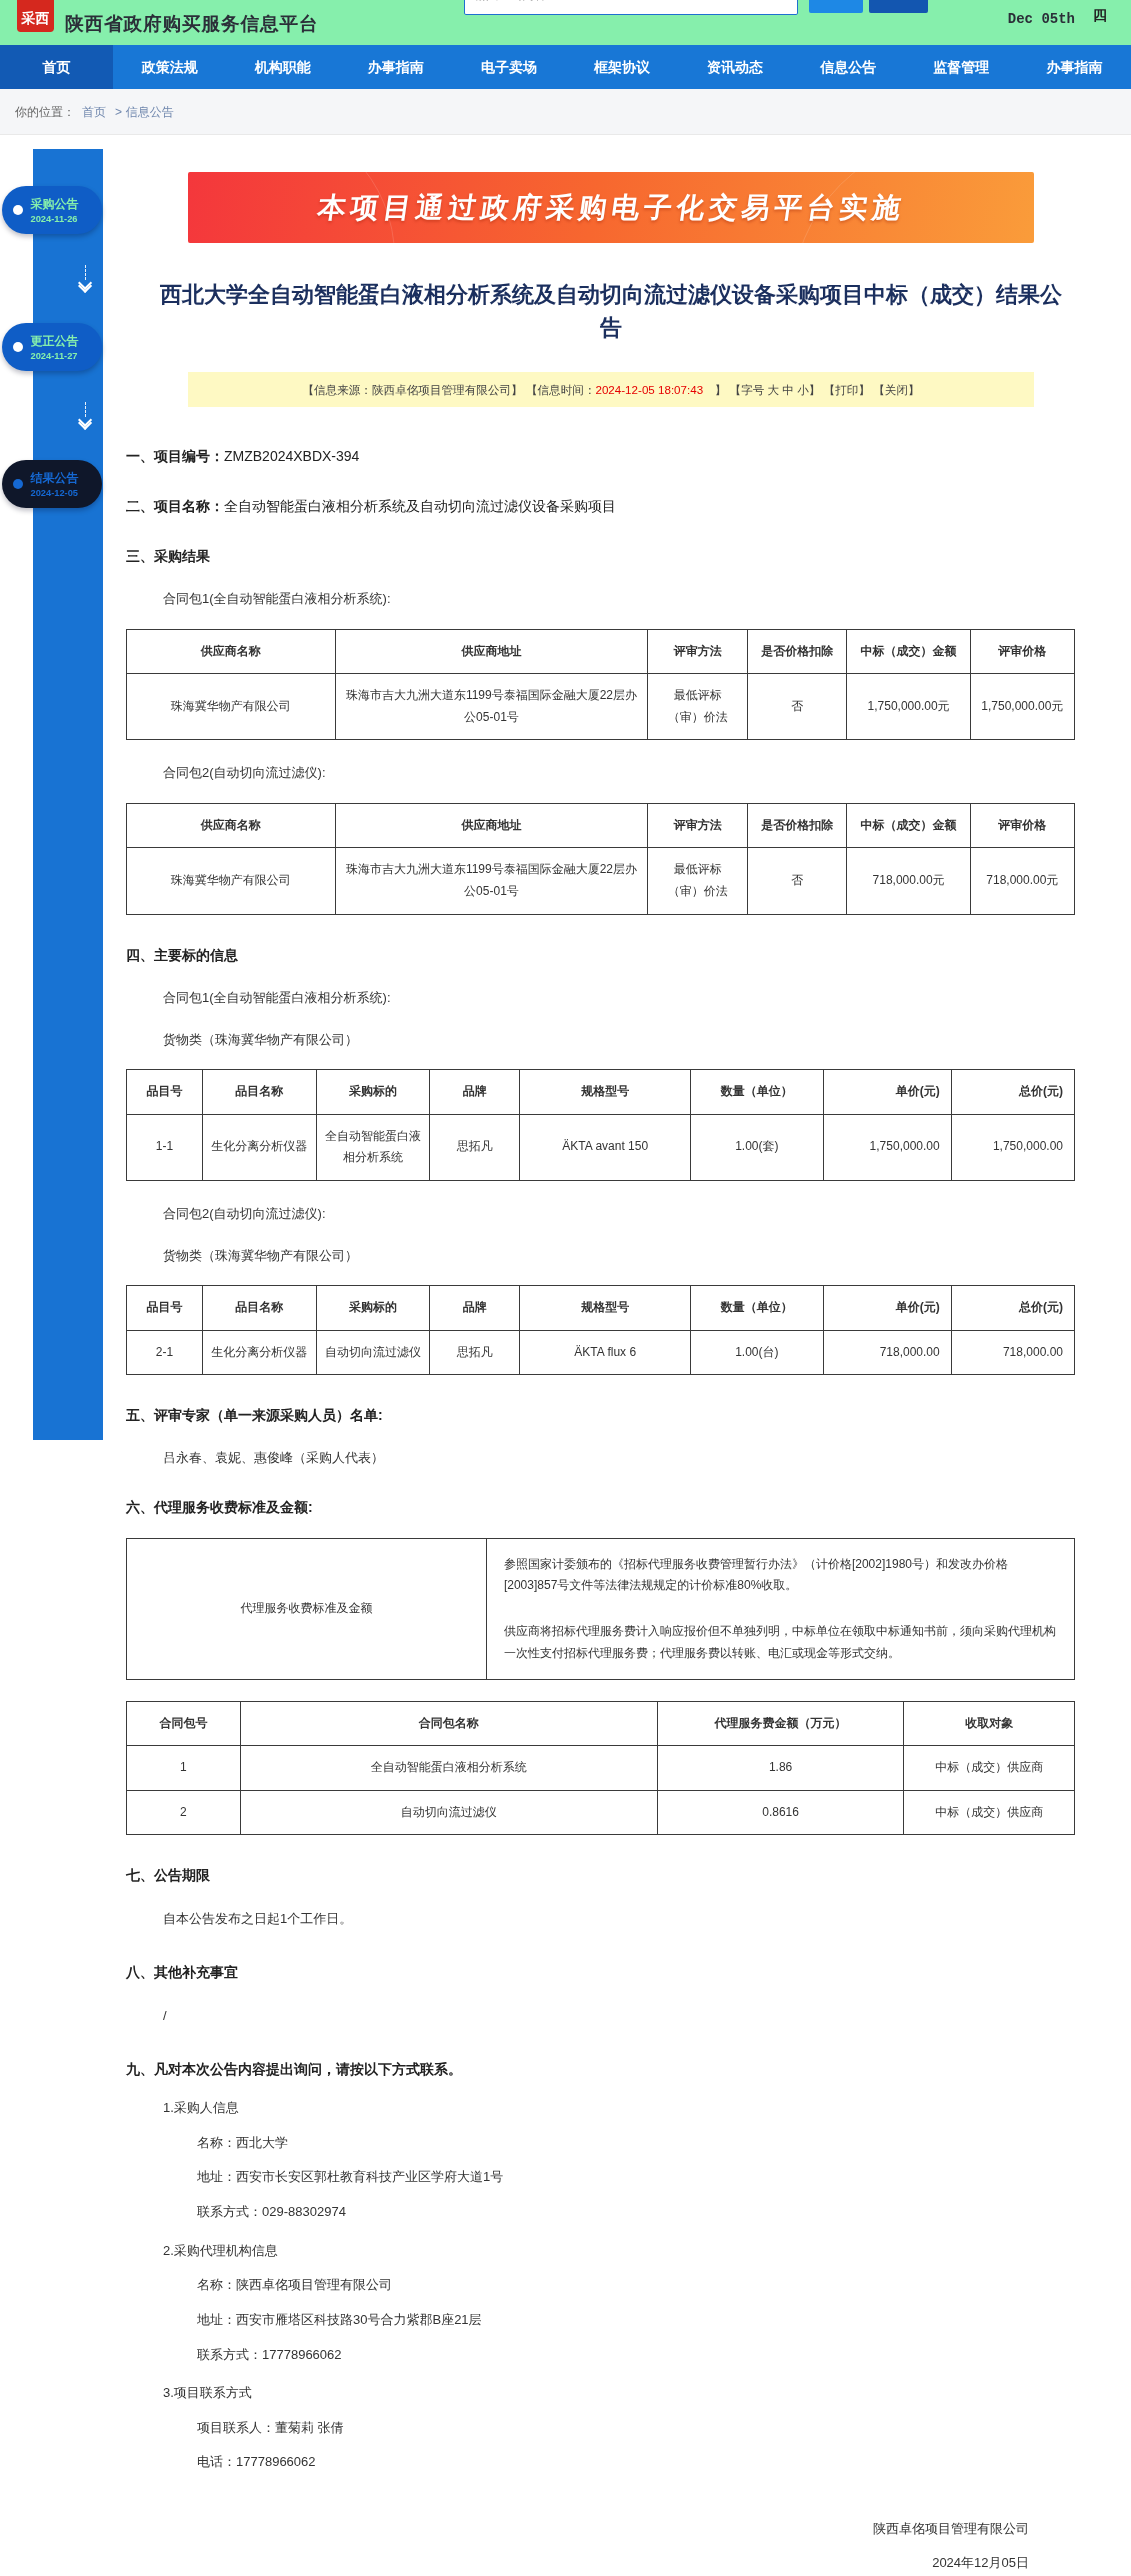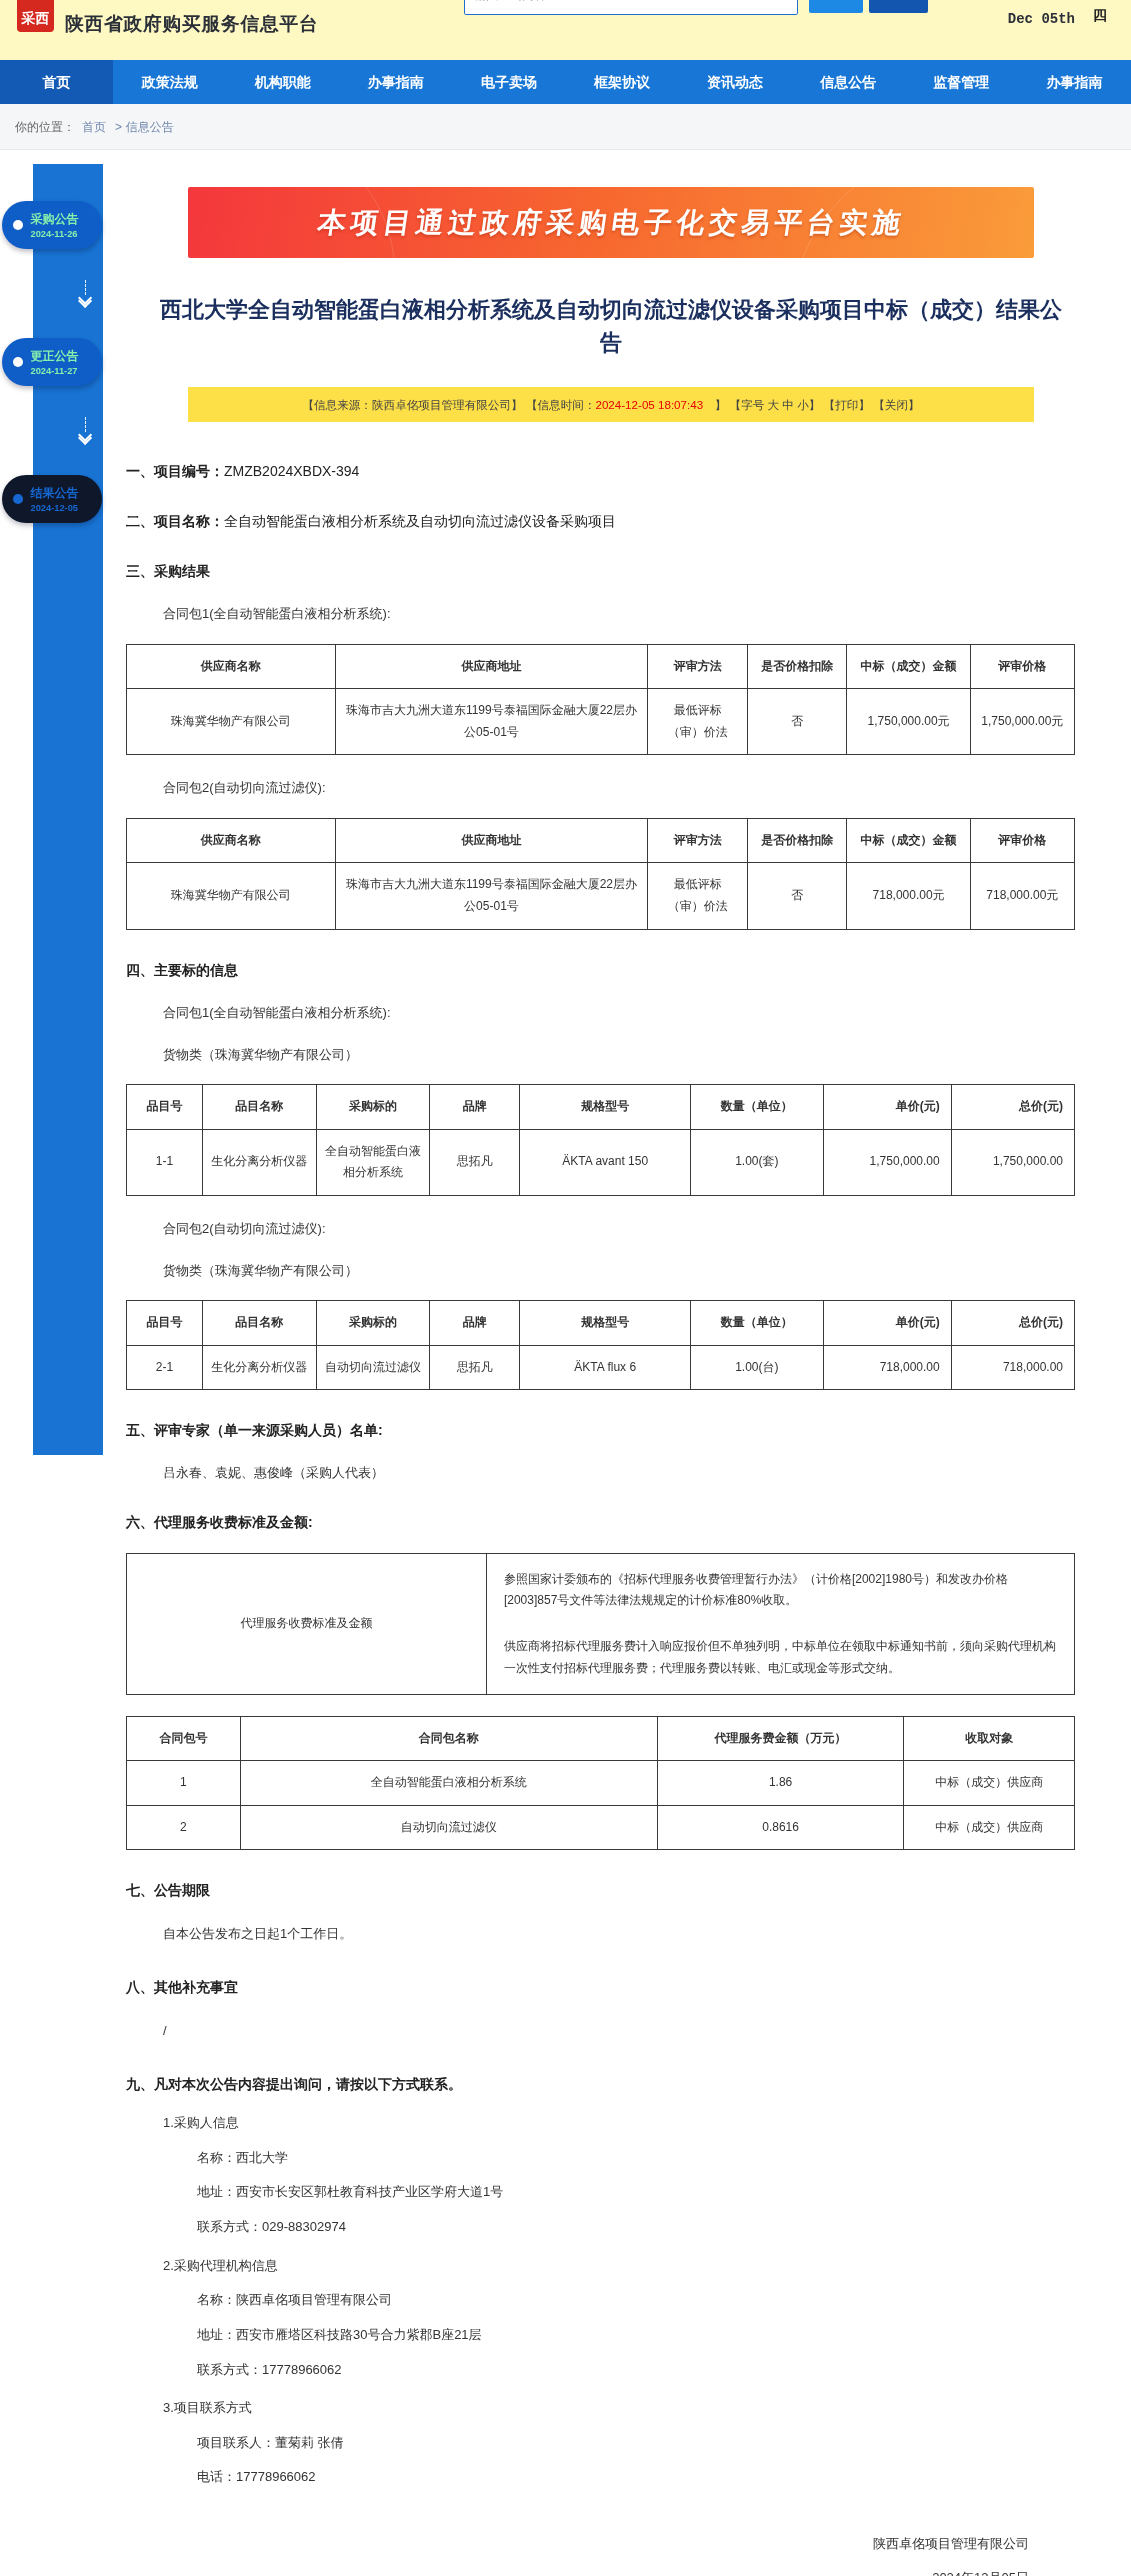--- a/index.html
+++ b/index.html
@@ -2,21 +2,21 @@
 <html style="font-size:15px"><head>
 <meta charset="utf-8">
 <style>
   * { box-sizing: border-box; margin: 0; padding: 0; }
   body {
     width: 1131px; margin: 0 auto; background: #fff;
     font-family: "Liberation Sans", "DejaVu Sans", sans-serif;
     color: #333; font-size: 13px;
   }
   
-  .topbar { position: relative; height: 60px; background: #fef9c3; overflow: hidden; }
+  .topbar { position: relative; height: 45px; background: #86efac; overflow: hidden; }
   .logo { position: absolute; left: 16.7px; top: -7.4px; width: 37px; height: 39px;
     background: #d5281e; border-radius: 3.7px; color: #fff; font-weight: bold;
     font-size: 14px; display: flex; align-items: flex-end; justify-content: center; padding-bottom: 3.7px; }
   .site-title { position: absolute; left: 65px; top: 11px; font-size: 18.6px; font-weight: bold; color: #2b2f38; letter-spacing: 0.9px; }
   .search-wrap { position: absolute; left: 464px; top: -26px; }
   .search-input { position: absolute; left: 0; top: 0; width: 334px; height: 41px;
     border: 1.9px solid #1f6fd0; border-radius: 1.9px; padding: 0 9.3px; font-size: 12px; color: #999; outline: none; }
   .search-btn { position: absolute; top: 1.9px; height: 37px; border: none; border-radius: 1.9px; }
   .search-btn.b1 { left: 345px; width: 54px; background: #1e88e5; }
   .search-btn.b2 { left: 405px; width: 59px; background: #1356b0; }
@@ -57,21 +57,21 @@
   .banner { margin: 0 84px; height: 71px; border-radius: 1.9px; position: relative; overflow: hidden;
     background: linear-gradient(100deg, #f4373c 0%, #f7672f 48%, #fa9c3a 100%);
     display: flex; align-items: center; justify-content: center; }
   .banner::before, .banner::after { content: ''; position: absolute; border: 1.9px solid rgba(255,255,255,.14);
     border-radius: 50%; }
   .banner::before { width: 279px; height: 279px; left: -74px; top: -56px; }
   .banner::after { width: 334px; height: 334px; right: -93px; top: -37px; }
   .banner span { color: #fff; font-size: 28px; font-weight: bold; letter-spacing: 4.6px;
     transform: skewX(-8deg); text-shadow: 0 1.9px 2.8px rgba(150,30,0,.35); }
   .art-title { margin: 35px 56px 0; text-align: center; font-size: 22px; font-weight: bold; color: #1b2f5e; line-height: 1.5; }
-  .meta-bar { margin: 28px 84px 0; background: #fde047; height: 35px; line-height: 35px;
+  .meta-bar { margin: 28px 84px 0; background: #fef9c3; height: 35px; line-height: 35px;
     text-align: center; font-size: 11.6px; color: #444; }
   .meta-bar .red { color: #e60000; }
   .meta-bar .act { cursor: pointer; }
   
   .article { padding: 9.3px 43px 0 22px; }
   .sec-h { font-size: 14px; font-weight: bold; color: #222; margin-top: 32px; }
   .inline-val { font-weight: normal; }
   .indent1 { margin: 24px 0 0 37px; font-size: 13px; color: #333; }
   table.t { border-collapse: collapse; width: 100%; margin-top: 20.4px; font-size: 12px; color: #333; }
   table.t th, table.t td { border: 0.9px solid #3a3a3a; padding: 11px 7.4px; text-align: center; line-height: 1.8; }

